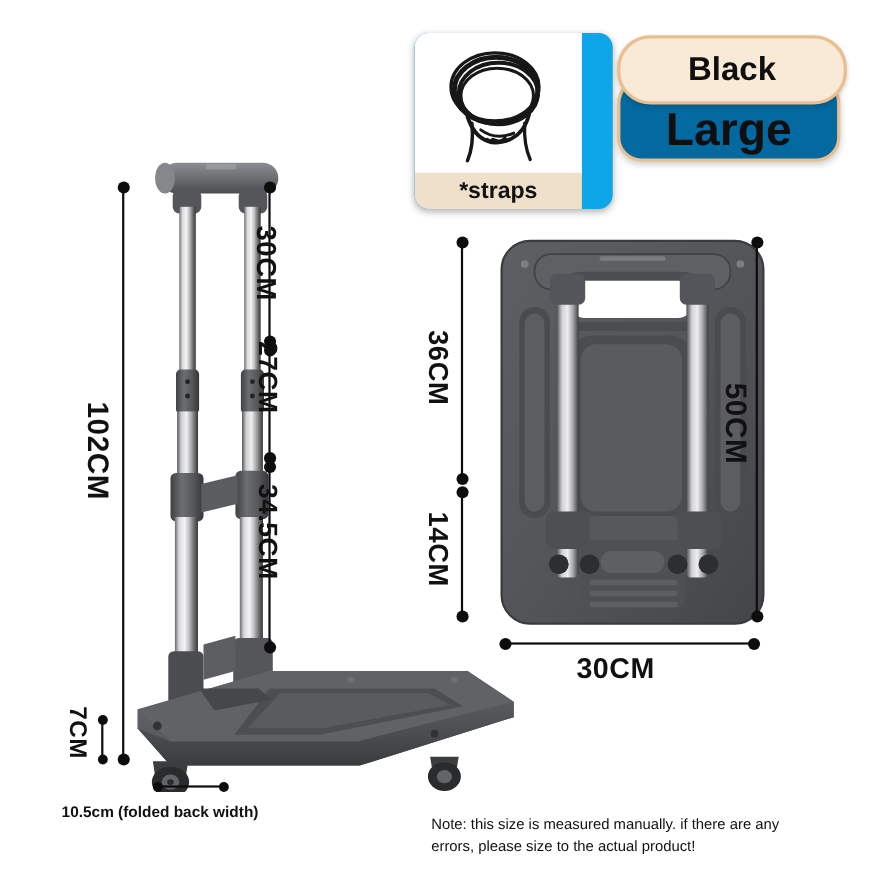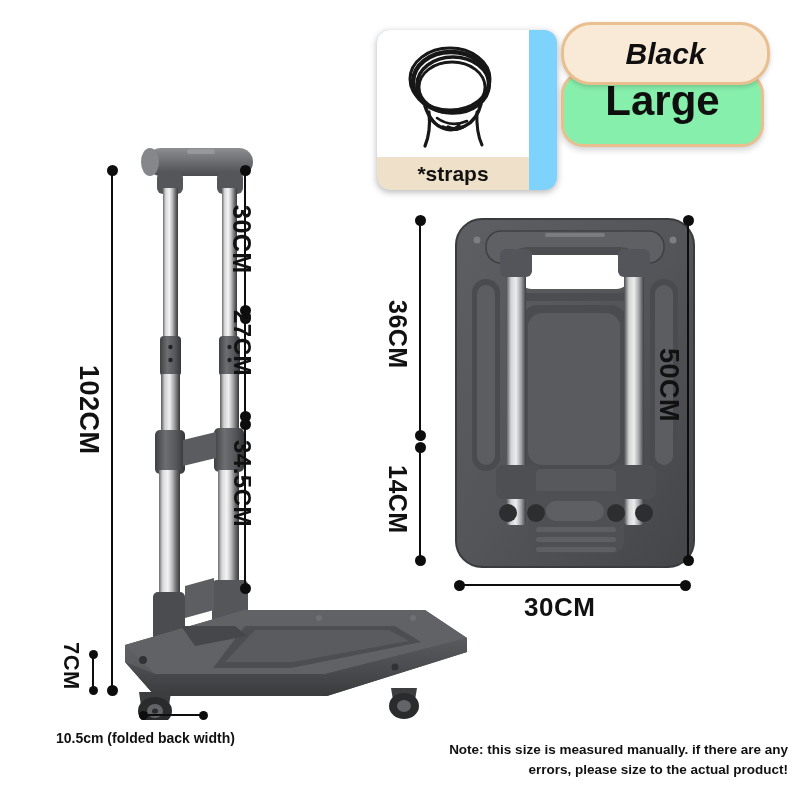--- a/index.html
+++ b/index.html
@@ -16,53 +16,54 @@
   .dot{position:absolute;width:11px;height:11px;border-radius:50%;background:#0d0d0d;}
   .dot-s{width:9px;height:9px;}
   .dim-label{
     position:absolute;color:#111;font-weight:700;letter-spacing:.5px;
     white-space:nowrap;
   }
   .rot{transform:rotate(90deg);transform-origin:left top;}
 
   
   #straps-card{
-    position:absolute;left:377px;top:30px;width:180px;height:160px;
-    background:#7dd3fc;border-radius:13px;
+    position:absolute;left:377px;top:30px;width:152px;height:160px;
+    background:#0ea5e9;border-radius:13px;
     box-shadow:0 2px 7px rgba(0,0,0,.30);
     overflow:hidden;
+    padding-left:28px;
   }
   #straps-photo{position:absolute;left:0;top:0;width:152px;height:130px;background:#fff;}
   #straps-caption{
     position:absolute;left:0;bottom:0;width:152px;height:33px;
     background:#efe0c9;display:flex;align-items:center;justify-content:center;
     font-size:21px;font-weight:700;color:#121212;
   }
 
   
   #badge-color{
-    position:absolute;left:561px;top:22px;width:203px;height:57px;
+    position:absolute;left:561px;top:32px;width:203px;height:57px;
     background:#f8ead7;border:3px solid #e9bf90;border-radius:30px;
     display:flex;align-items:center;justify-content:center;
-    box-shadow:0 2px 5px rgba(0,0,0,.18);z-index:3;font-style:italic;
+    box-shadow:0 2px 5px rgba(0,0,0,.18);z-index:3;
   }
   #badge-color span{font-size:30px;font-weight:700;color:#0f0f0f;}
   #badge-size{
     position:absolute;left:561px;top:72px;width:203px;height:75px;
-    background:#86efac;border:3px solid #e9bf90;border-radius:22px;
+    background:#0369a1;border:3px solid #e9bf90;border-radius:22px;
     display:flex;align-items:flex-end;justify-content:center;
-    padding-bottom:22px;box-sizing:border-box;
+    padding-bottom:5px;box-sizing:border-box;
     box-shadow:0 3px 6px rgba(0,0,0,.18);z-index:2;
   }
   #badge-size span{font-size:42px;font-weight:700;color:#0f0f0f;line-height:1;}
 
   
   #note{
     position:absolute;left:392px;top:740px;width:396px;
-    text-align:right;font-size:13.5px;font-weight:700;color:#111;
+    text-align:left;font-size:13.5px;font-weight:400;color:#111;
     line-height:1.5;
   }
 
   #folded-width-label{
     position:absolute;left:56px;top:730px;
     font-size:14px;font-weight:700;color:#111;white-space:nowrap;
   }
 </style>
 </head>
 <body>

